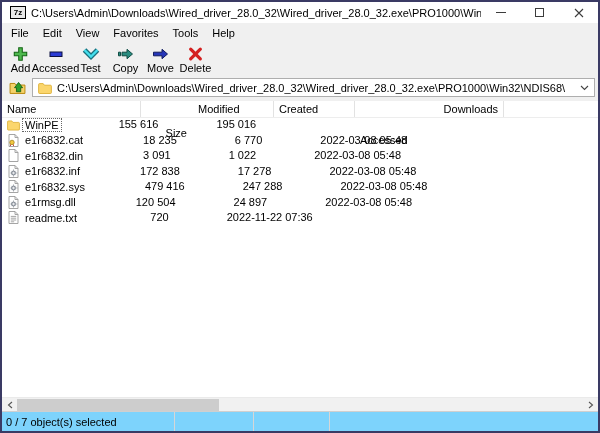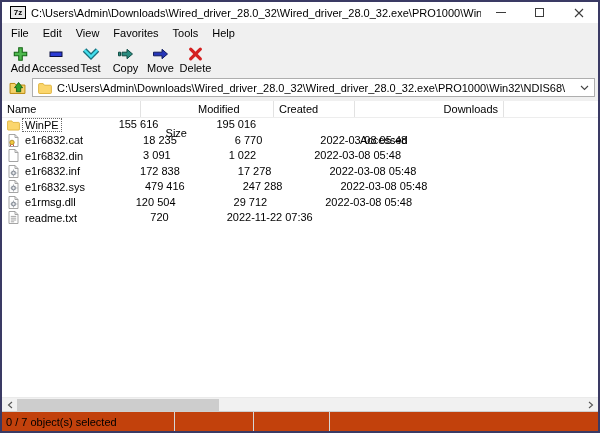--- a/index.html
+++ b/index.html
@@ -60,21 +60,21 @@
   .fic{width:13px;height:13px;display:flex;align-items:center;justify-content:center;flex:0 0 auto;}
   .fname{padding:0 2px;}
   .focused{outline:1px dotted #666;}
   .filler{flex:1;background:#fff;}
   
   .hscroll{height:14px;background:#f1f1f1;position:relative;flex:0 0 auto;border-top:1px solid #eaeaea;}
   .sarrow{position:absolute;top:0;width:15px;height:14px;display:flex;align-items:center;justify-content:center;}
   .sarrow.l{left:0;} .sarrow.r{right:0;}
   .sthumb{position:absolute;left:15px;top:1px;width:202px;height:12px;background:#cdcdcd;}
   
-  .statusbar{height:20px;background:#c2410c;border-top:1px solid #cfcfcf;display:flex;align-items:stretch;flex:0 0 auto;}
+  .statusbar{height:20px;background:#7dd3fc;border-top:1px solid #cfcfcf;display:flex;align-items:stretch;flex:0 0 auto;}
   .spane{display:flex;align-items:center;padding-left:4px;border-right:1px solid #d6d6d6;white-space:nowrap;}
   .p1{width:173px;} .p2{width:79px;} .p3{width:76px;} .p4{flex:1;border-right:none;}
 </style>
 </head>
 <body>
 
 <svg width="0" height="0" style="position:absolute" aria-hidden="true">
   <defs>
     <symbol id="sym-folder" viewBox="0 0 14 12">
       <path d="M.6 2.6 a1 1 0 0 1 1-1 h3.6 l1.2 1.6 h6 a1 1 0 0 1 1 1 v6.3 a1 1 0 0 1 -1 1 H1.6 a1 1 0 0 1 -1-1 z" fill="#fbd66d" stroke="#d9a826" stroke-width=".8"></path>
@@ -306,21 +306,21 @@
       <div class="row">
         <span class="cell cname">
           <span class="fic">
               <svg width="11" height="13">
                 <use href="#sym-gearpage"></use>
               </svg>
             </span>
           <span class="fname">e1rmsg.dll</span>
         </span>
         <span class="cell csize">120 504</span>
-        <span class="cell cpacked">29 712</span>
+        <span class="cell cpacked">24 897</span>
         <span class="cell cmod">2022-03-08 05:48</span>
         <span class="cell ccreated"></span>
         <span class="cell cacc"></span>
         <span class="cell cattr"></span>
       </div>
 
       <div class="row">
         <span class="cell cname">
           <span class="fic">
               <svg width="11" height="13">

